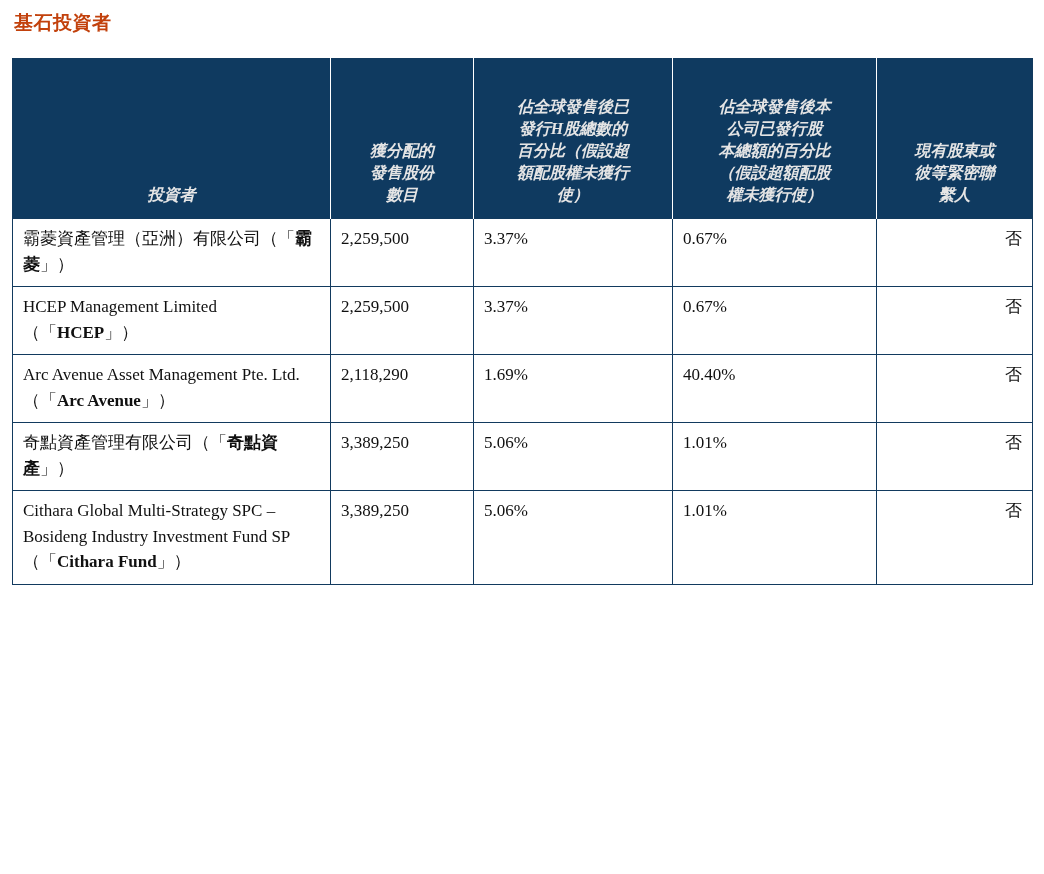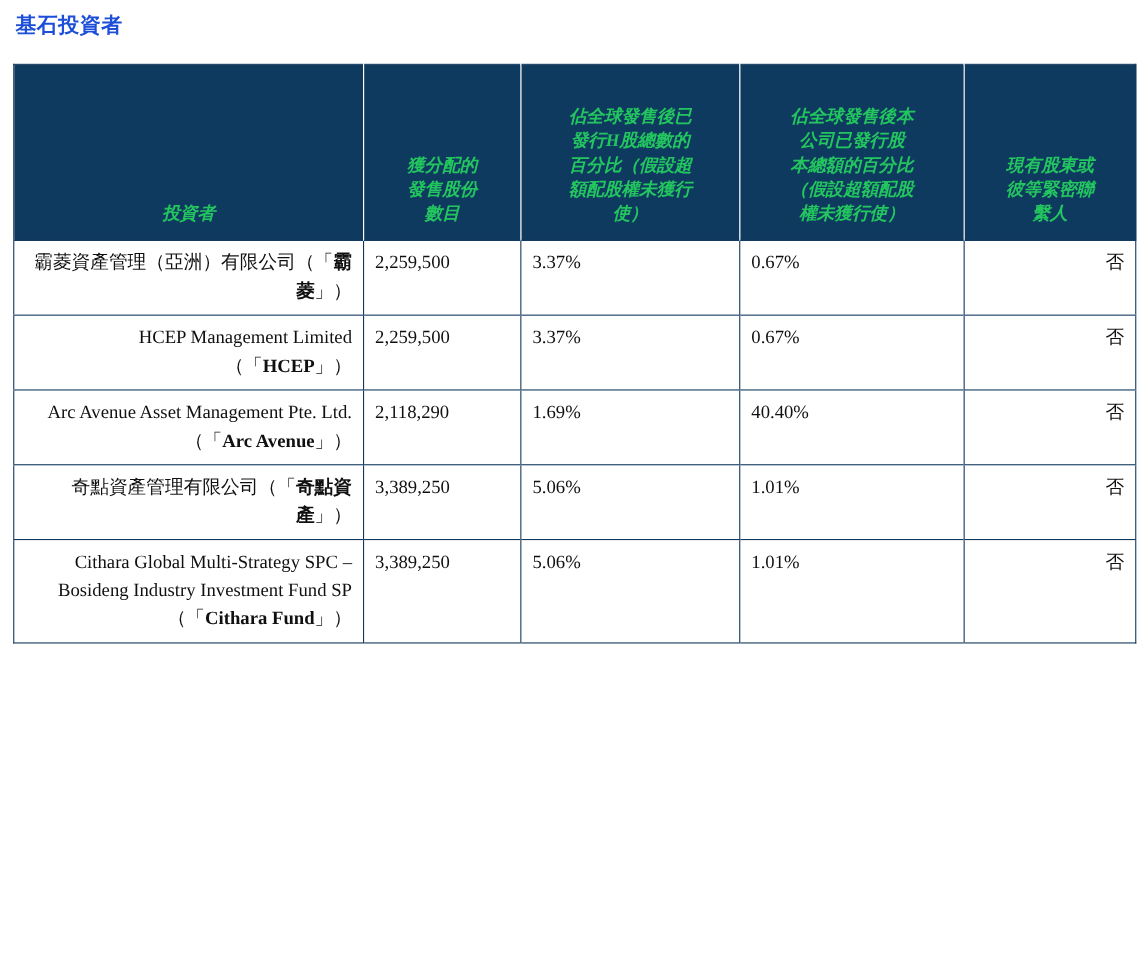--- a/index.html
+++ b/index.html
@@ -20,31 +20,31 @@
     height: 874px;
     box-sizing: border-box;
     padding: 10px 12px 0 12px;
   }
   .section-title {
     font-family: "Liberation Serif", "DejaVu Serif", serif;
     font-weight: bold;
     font-size: 19px;
     letter-spacing: 0.5px;
     margin: 0 0 22px 2px;
-    color: #1d4ed8;
+    color: #c2410c;
   }
   table.cornerstone {
     border-collapse: collapse;
     width: 1020px;
     table-layout: fixed;
     border: 1px solid #123a5e;
   }
   table.cornerstone thead th {
     background: #0f3a60;
-    color: #22c55e;
+    color: #e5e5e5;
     font-style: italic;
     font-weight: bold;
     font-size: 16px;
     line-height: 1.38;
     vertical-align: bottom;
     padding: 10px 10px 12px 10px;
     border-right: 1px solid #ffffff;
     text-align: center;
     height: 160px;
     box-sizing: border-box;
@@ -59,21 +59,21 @@
     line-height: 1.5;
     padding: 7px 10px 9px 10px;
     vertical-align: top;
     color: #101010;
     box-sizing: border-box;
   }
   table.cornerstone tbody td:last-child {
     border-right: none;
   }
   td.c-name {
-    text-align: right;
+    text-align: left;
     font-family: Liberation Serif, serif;
   }
   td.c-num, td.c-pct {
     text-align: left;
     white-space: nowrap;
   }
   td.c-yn {
     text-align: right;
     white-space: nowrap;
   }

